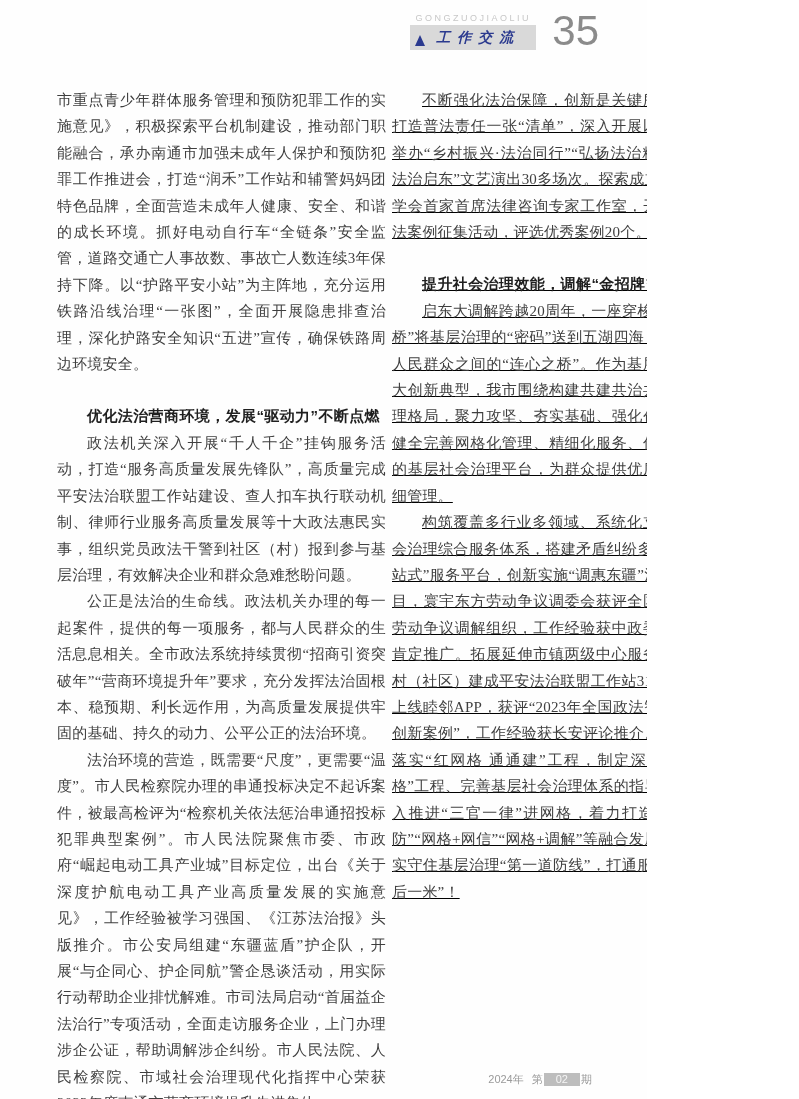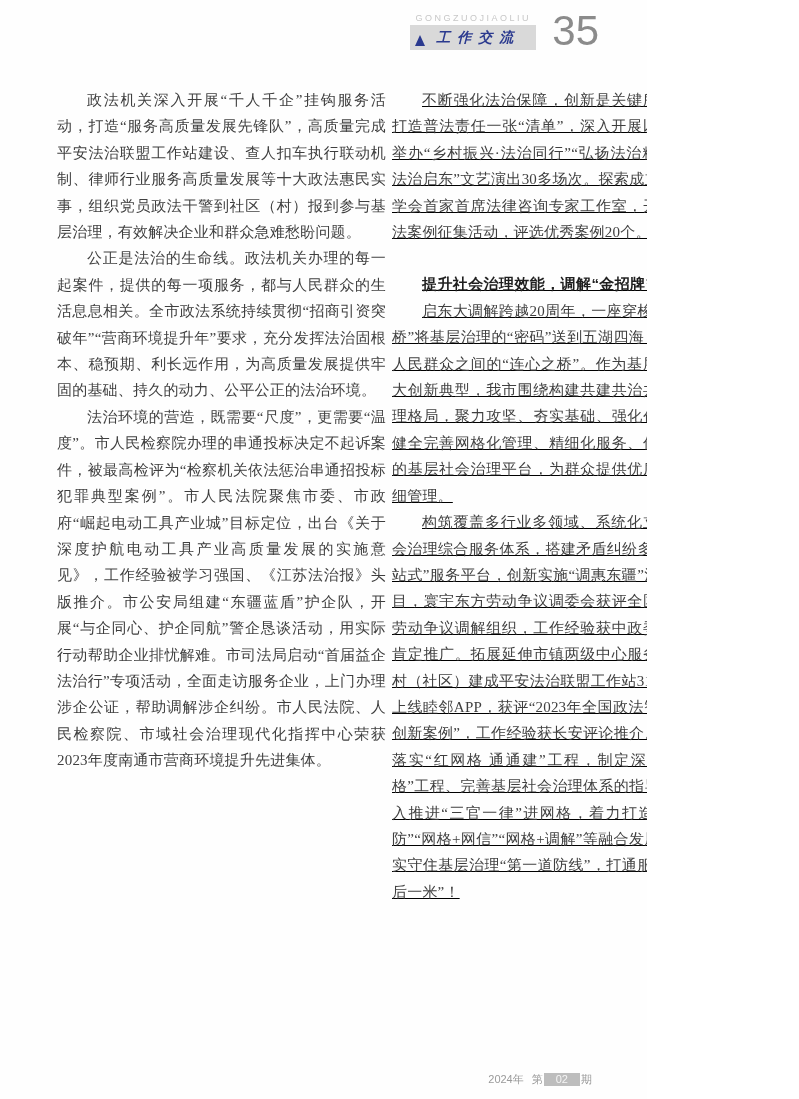--- a/index.html
+++ b/index.html
@@ -143,20 +143,22 @@
       <div class="pinyin">GONGZUOJIAOLIU</div>
       <div class="section-box">
         <span class="tri"></span>
         <span class="section-title">工作交流</span>
       </div>
     </div>
     <div class="page-number">35</div>
   </div>
 
   <div class="col col-left">
+    <p class="no-indent">市重点青少年群体服务管理和预防犯罪工作的实施意见》，积极探索平台机制建设，推动部门职能融合，承办南通市加强未成年人保护和预防犯罪工作推进会，打造“润禾”工作站和辅警妈妈团特色品牌，全面营造未成年人健康、安全、和谐的成长环境。抓好电动自行车“全链条”安全监管，道路交通亡人事故数、事故亡人数连续3年保持下降。以“护路平安小站”为主阵地，充分运用铁路沿线治理“一张图”，全面开展隐患排查治理，深化护路安全知识“五进”宣传，确保铁路周边环境安全。</p>
+    <h3>优化法治营商环境，发展“驱动力”不断点燃</h3>
     <p>政法机关深入开展“千人千企”挂钩服务活动，打造“服务高质量发展先锋队”，高质量完成平安法治联盟工作站建设、查人扣车执行联动机制、律师行业服务高质量发展等十大政法惠民实事，组织党员政法干警到社区（村）报到参与基层治理，有效解决企业和群众急难愁盼问题。</p>
     <p>公正是法治的生命线。政法机关办理的每一起案件，提供的每一项服务，都与人民群众的生活息息相关。全市政法系统持续贯彻“招商引资突破年”“营商环境提升年”要求，充分发挥法治固根本、稳预期、利长远作用，为高质量发展提供牢固的基础、持久的动力、公平公正的法治环境。</p>
     <p>法治环境的营造，既需要“尺度”，更需要“温度”。市人民检察院办理的串通投标决定不起诉案件，被最高检评为“检察机关依法惩治串通招投标犯罪典型案例”。市人民法院聚焦市委、市政府“崛起电动工具产业城”目标定位，出台《关于深度护航电动工具产业高质量发展的实施意见》，工作经验被学习强国、《江苏法治报》头版推介。市公安局组建“东疆蓝盾”护企队，开展“与企同心、护企同航”警企恳谈活动，用实际行动帮助企业排忧解难。市司法局启动“首届益企法治行”专项活动，全面走访服务企业，上门办理涉企公证，帮助调解涉企纠纷。市人民法院、人民检察院、市域社会治理现代化指挥中心荣获2023年度南通市营商环境提升先进集体。</p>
   </div>
 
   <div class="col col-right">
     <p>不断强化法治保障，创新是关键所在。全市打造普法责任一张“清单”，深入开展以案释法，举办“乡村振兴·法治同行”“弘扬法治精神、建设法治启东”文艺演出30多场次。探索成立启东市法学会首家首席法律咨询专家工作室，开展以案释法案例征集活动，评选优秀案例20个。</p>
     <h3>提升社会治理效能，调解“金招牌”持续擦亮</h3>
     <p>启东大调解跨越20周年，一座穿梭时代的“枫桥”将基层治理的“密码”送到五湖四海，架起党和人民群众之间的“连心之桥”。作为基层治理的重大创新典型，我市围绕构建共建共治共享社会治理格局，聚力攻坚、夯实基础、强化创新，不断健全完善网格化管理、精细化服务、信息化支撑的基层社会治理平台，为群众提供优质服务和精细管理。</p>
     <p>构筑覆盖多行业多领域、系统化立体式的社会治理综合服务体系，搭建矛盾纠纷多元化解“一站式”服务平台，创新实施“调惠东疆”法调联动项目，寰宇东方劳动争议调委会获评全国百家金牌劳动争议调解组织，工作经验获中政委长安评论肯定推广。拓展延伸市镇两级中心服务触角，在村（社区）建成平安法治联盟工作站315家，研发上线睦邻APP，获评“2023年全国政法智能化建设创新案例”，工作经验获长安评论推介。深入贯彻落实“红网格 通通建”工程，制定深化“精网微格”工程、完善基层社会治理体系的指导意见。深入推进“三官一律”进网格，着力打造“网格+消防”“网格+网信”“网格+调解”等融合发展机制，切实守住基层治理“第一道防线”，打通服务群众“最后一米”！</p>

